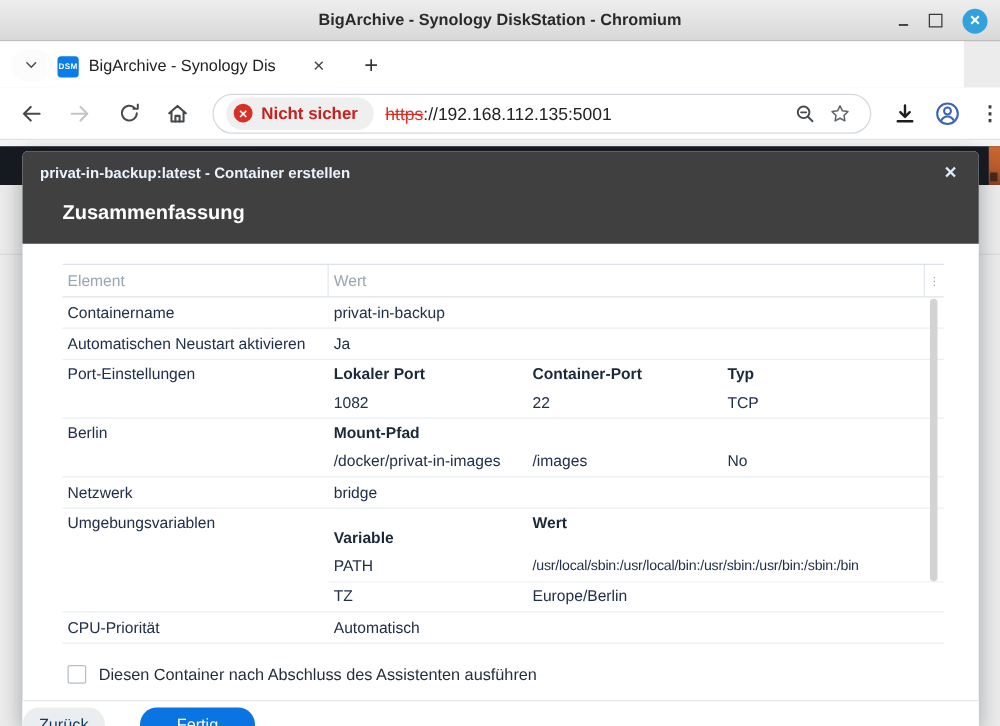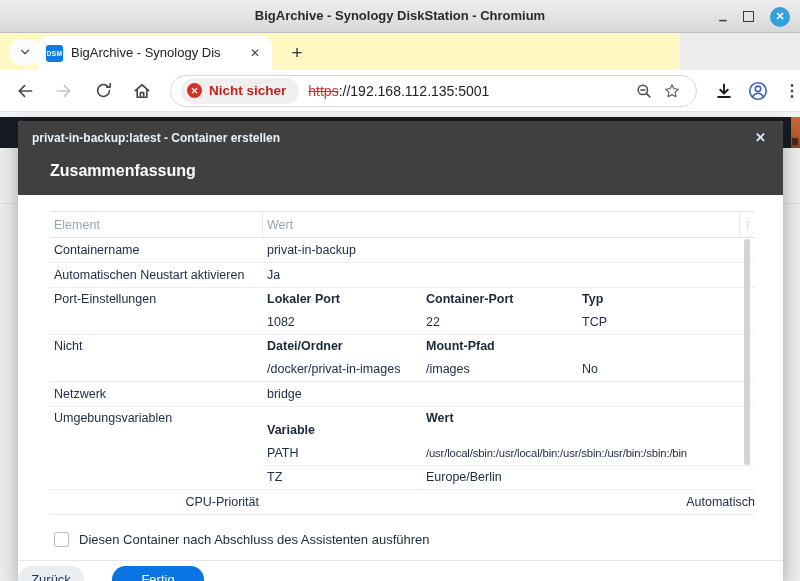--- a/index.html
+++ b/index.html
@@ -11,21 +11,21 @@
   .titlebar { position:absolute; top:0; left:0; width:800px; height:33px;
     background:linear-gradient(#eeeeee,#d8d8d8); border-bottom:1px solid #bdbdbd; }
   .win-title { line-height:32px; text-align:center; font-size:13px; font-weight:bold; color:#2a2a2a; }
   .win-controls { position:absolute; right:10px; top:0; height:33px; display:flex; align-items:center; gap:16px; }
   .ctrl-min { font-size:15px; font-weight:bold; color:#3a3a3a; line-height:10px; margin-top:6px; }
   .ctrl-max { width:11px; height:11px; border:1.5px solid #3a3a3a; background:transparent; }
   .ctrl-close { width:20px; height:20px; border-radius:50%; background:#33a2dc;
     color:#fff; font-size:11px; font-weight:bold; display:flex; align-items:center; justify-content:center; }
 
   
-  .tabstrip { position:absolute; top:33px; left:0; width:680px; height:37px; background:#fef9c3; }
+  .tabstrip { position:absolute; top:33px; left:0; width:771px; height:37px; background:#ffffff; }
   .tab-search-pill { position:absolute; left:9px; top:6px; width:32px; height:26px; border-radius:13px;
     background:#fcfcfc; display:flex; align-items:center; justify-content:center; }
   .tab { position:absolute; left:38px; top:3px; width:234px; height:34px; background:#ffffff;
     border-radius:10px 10px 0 0; display:flex; align-items:center; padding:0 8px; }
   .tab-favicon { width:17px; height:17px; border-radius:3px; background:#0b7ce8; color:#fff;
     font-size:6.5px; font-weight:bold; display:flex; align-items:center; justify-content:center;
     letter-spacing:.3px; flex:none; }
   .tab-title { flex:1; margin-left:8px; font-size:13px; color:#202124; white-space:nowrap;
     overflow:hidden; position:relative; height:16px; line-height:16px; }
   .tab-title::after { content:""; position:absolute; right:0; top:0; width:26px; height:100%;
@@ -240,24 +240,23 @@
                 <div class="sub" data-interactable="false" style="flex: 1 1 0%;">Typ</div>
               </div>
               <div class="line" data-interactable="false">
                 <div class="sub" data-interactable="false" style="width: 159px;">1082</div>
                 <div class="sub" data-interactable="false" style="width: 156px;">22</div>
                 <div class="sub" data-interactable="false" style="flex: 1 1 0%;">TCP</div>
               </div>
             </div>
           </div>
           <div class="trow" data-interactable="true">
-            <div class="cell-label" data-interactable="false" style="line-height: 23px;">Nicht</div>
+            <div class="cell-label" data-interactable="false" style="line-height: 23px;">Berlin</div>
             <div class="cell-right" data-interactable="false">
               <div class="line bold" data-interactable="false">
-                <div class="sub" data-interactable="false" style="width: 159px;">Datei/Ordner</div>
                 <div class="sub" data-interactable="false" style="width: 156px;">Mount-Pfad</div>
               </div>
               <div class="line" data-interactable="false">
                 <div class="sub" data-interactable="false" style="width: 159px;">/docker/privat-in-images</div>
                 <div class="sub" data-interactable="false" style="width: 156px;">/images</div>
                 <div class="sub" data-interactable="false" style="flex: 1 1 0%;">No</div>
               </div>
             </div>
           </div>
           <div class="trow" data-interactable="true">
@@ -279,24 +278,24 @@
                 <div class="sub" data-interactable="false" style="width: 159px;">PATH</div>
                 <div class="sub long" data-interactable="false" style="flex: 1 1 0%;">/usr/local/sbin:/usr/local/bin:/usr/sbin:/usr/bin:/sbin:/bin</div>
               </div>
               <div class="line sep" data-interactable="false">
                 <div class="sub" data-interactable="false" style="width: 159px;">TZ</div>
                 <div class="sub" data-interactable="false" style="flex: 1 1 0%;">Europe/Berlin</div>
               </div>
             </div>
           </div>
           <div class="trow" data-interactable="true">
-            <div class="cell-label" data-interactable="false" style="line-height: 24px; text-align: right;">CPU-Priorität</div>
+            <div class="cell-label" data-interactable="false" style="line-height: 24px;">CPU-Priorität</div>
             <div class="cell-right" data-interactable="false">
               <div class="line" data-interactable="false" style="line-height: 24px;">
-                <div class="sub" data-interactable="false" style="flex: 1 1 0%; text-align: right;">Automatisch</div>
+                <div class="sub" data-interactable="false" style="flex: 1 1 0%;">Automatisch</div>
               </div>
             </div>
           </div>
           <div class="scroll-thumb" data-interactable="true"></div>
       </div>
 
       <div class="chk-row" data-interactable="false">
         <div class="checkbox" data-interactable="true"></div>
         <div class="chk-label" data-interactable="false">Diesen Container nach Abschluss des Assistenten ausführen</div>
       </div>

